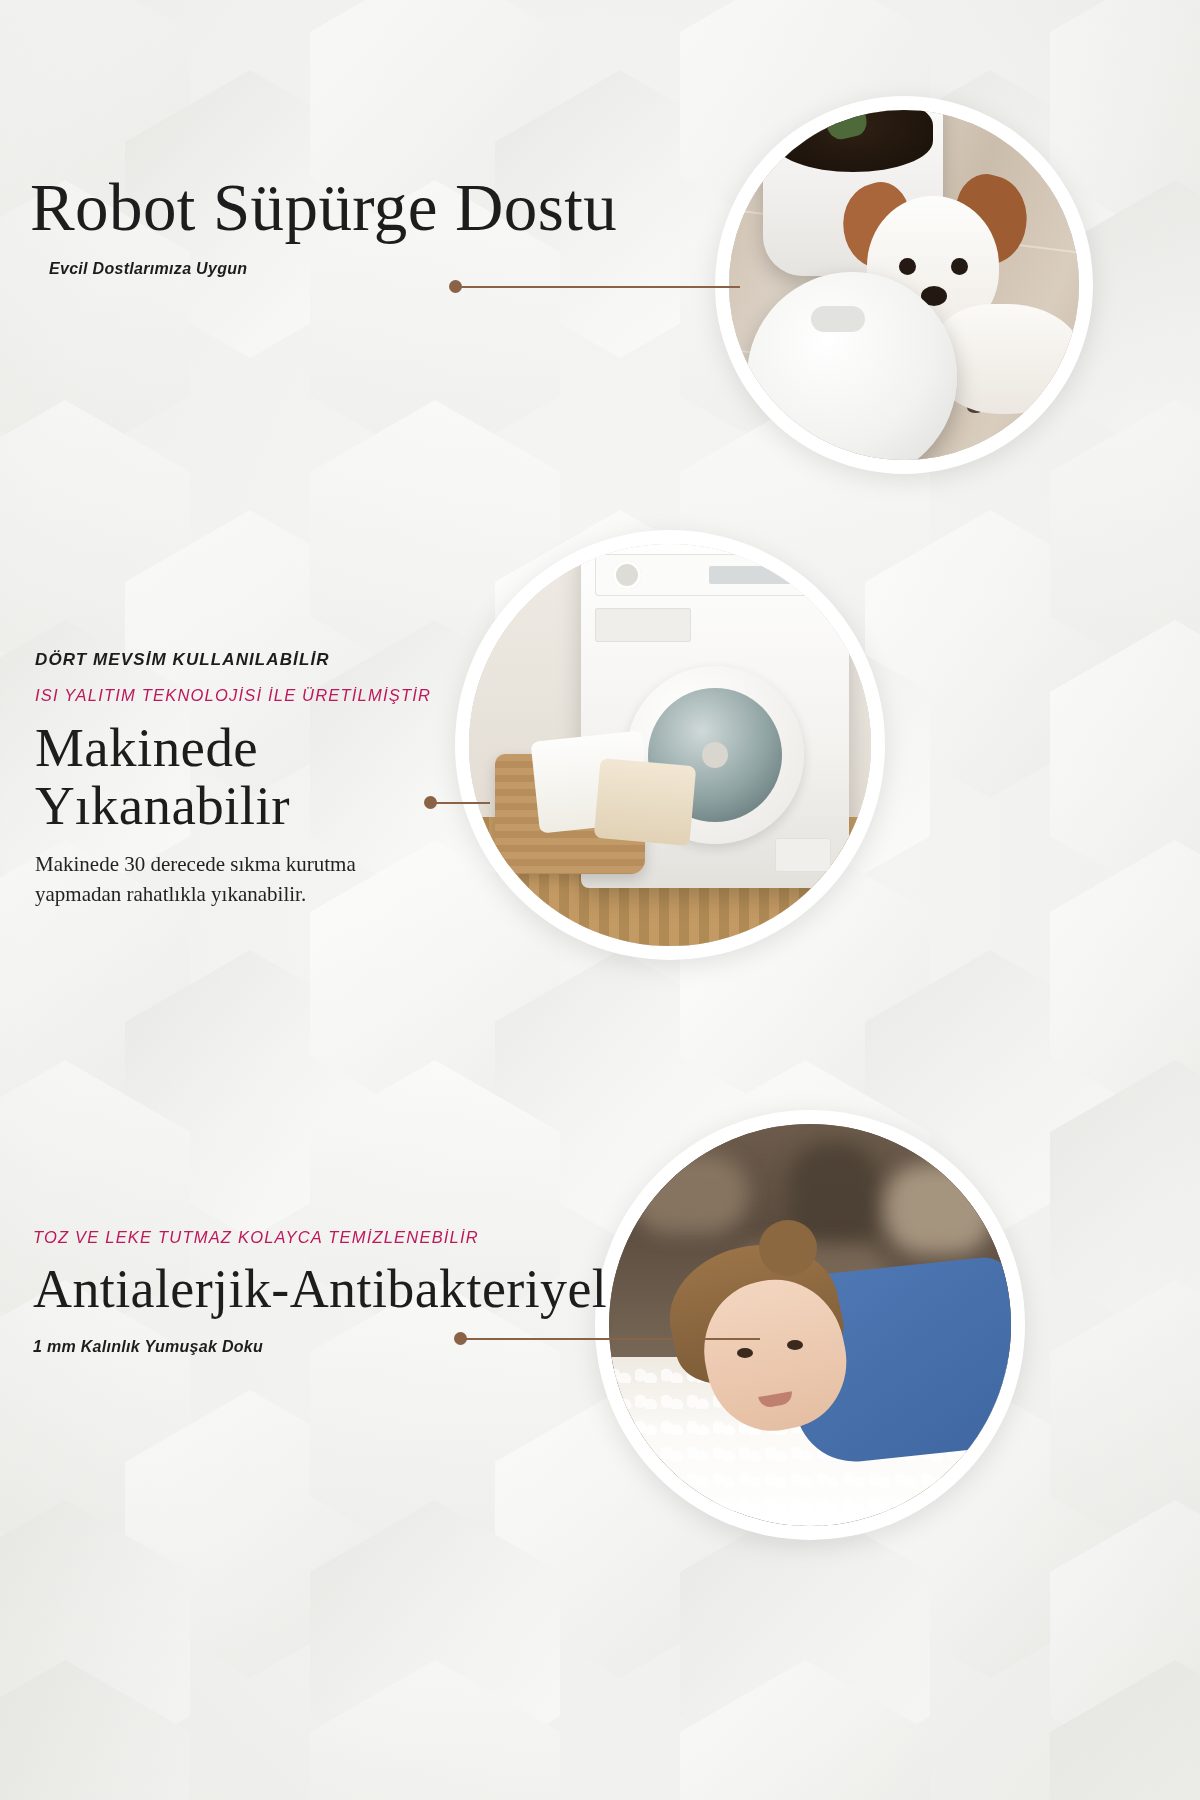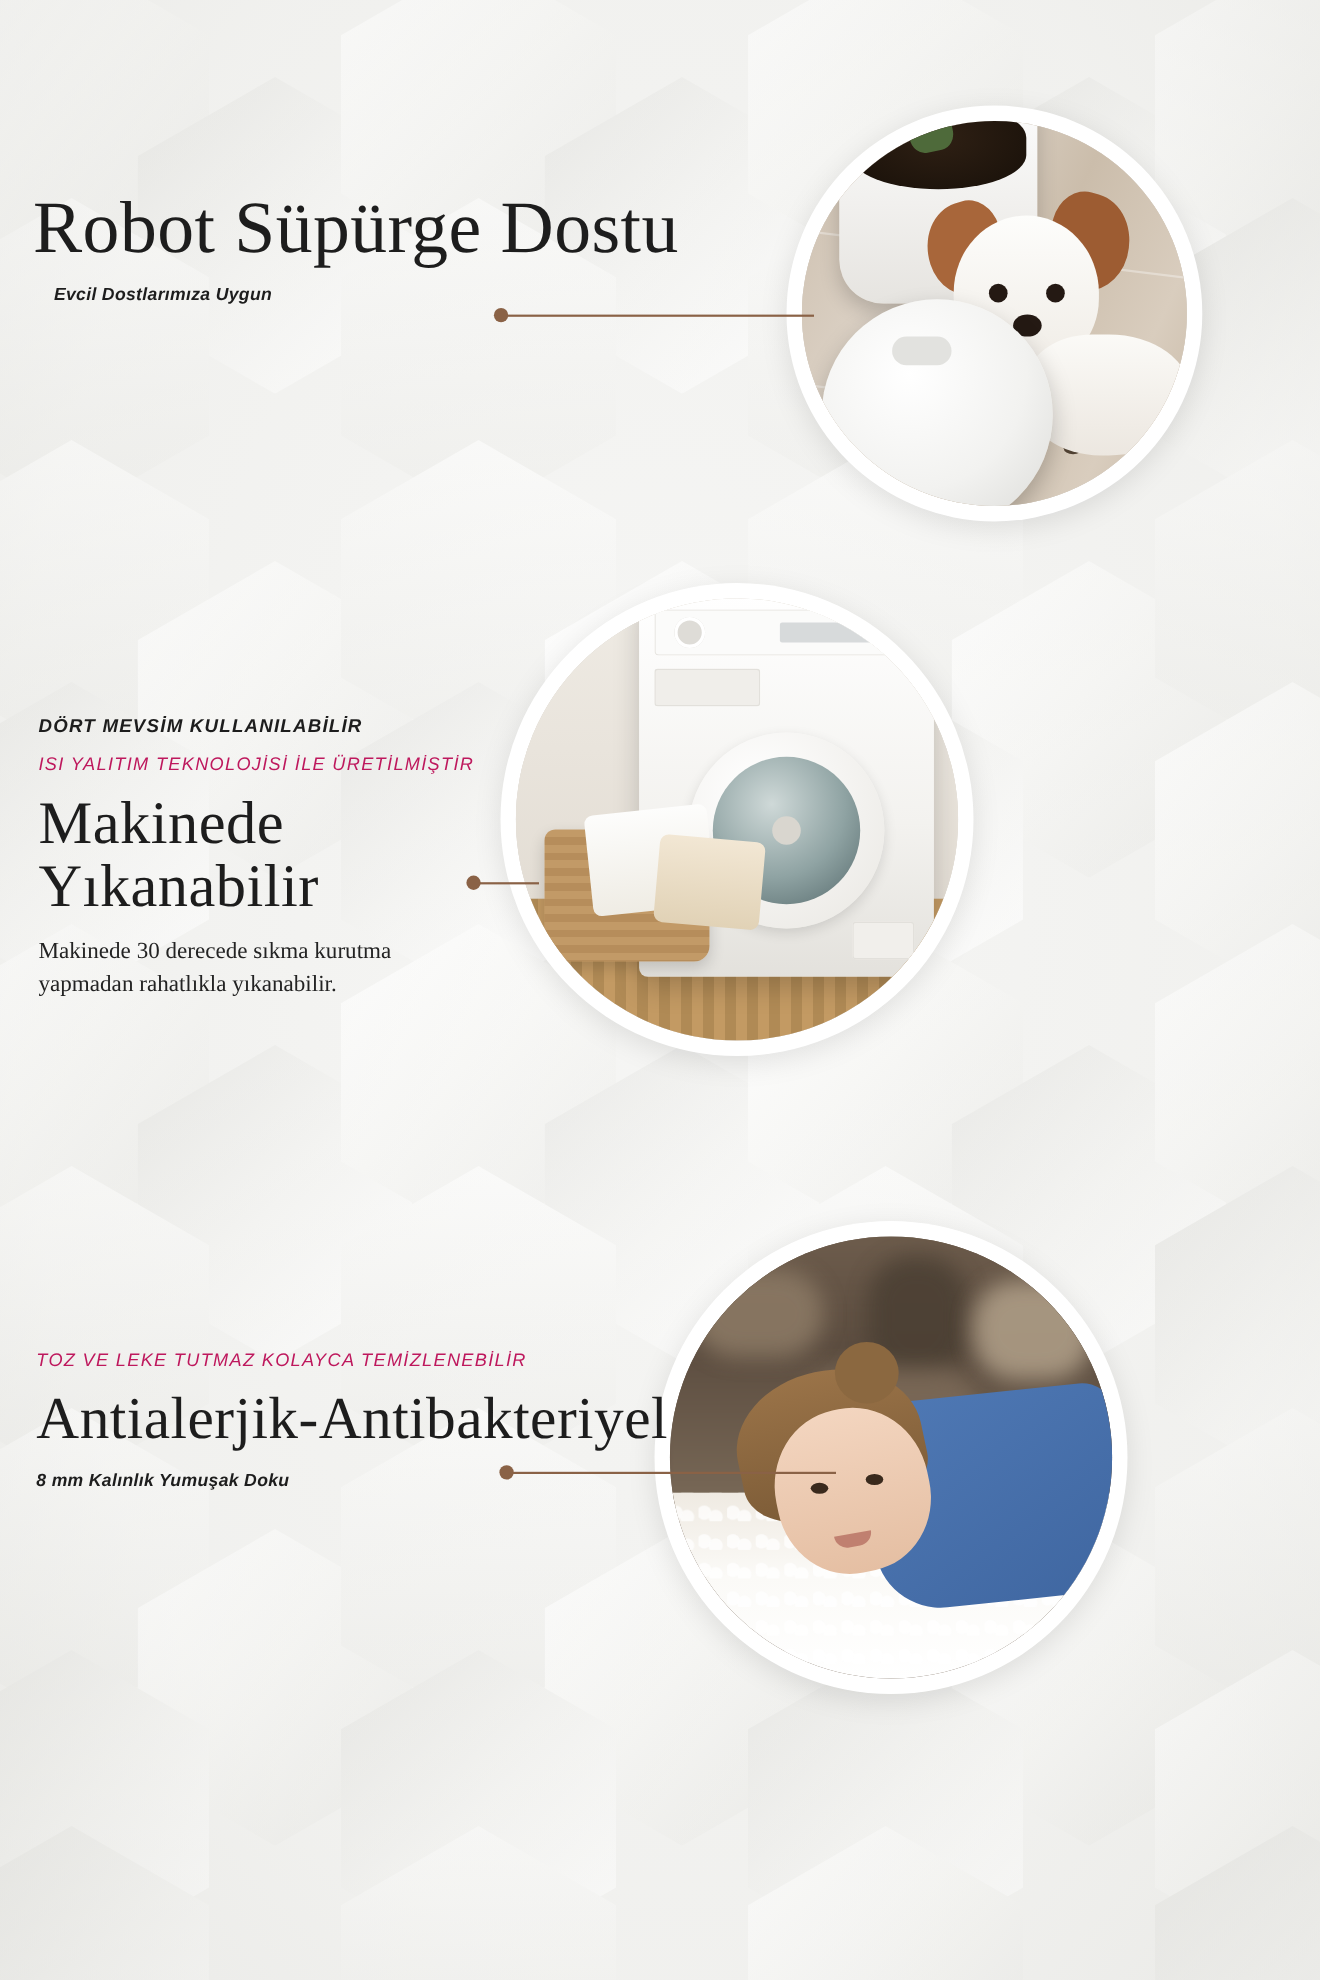--- a/index.html
+++ b/index.html
@@ -422,15 +422,15 @@
       </div>
     </div>
   </div>
 
   <div class="connector" style="left:460px;top:258px;width:300px;"></div>
   <div class="dot" style="left:454px;top:252px;"></div>
 
   <div style="position:absolute;left:33px;top:148px;width:740px;">
     <div class="caps-italic light">TOZ VE LEKE TUTMAZ KOLAYCA TEMİZLENEBİLİR</div>
     <div class="headline h3" style="margin-top:14px;">Antialerjik-Antibakteriyel</div>
-    <div class="small-italic" style="margin-top:20px;">8 mm Kalınlık Yumuşak Doku</div>
+    <div class="small-italic" style="margin-top:20px;">1 mm Kalınlık Yumuşak Doku</div>
   </div>
 </div>
 
 </body></html>

